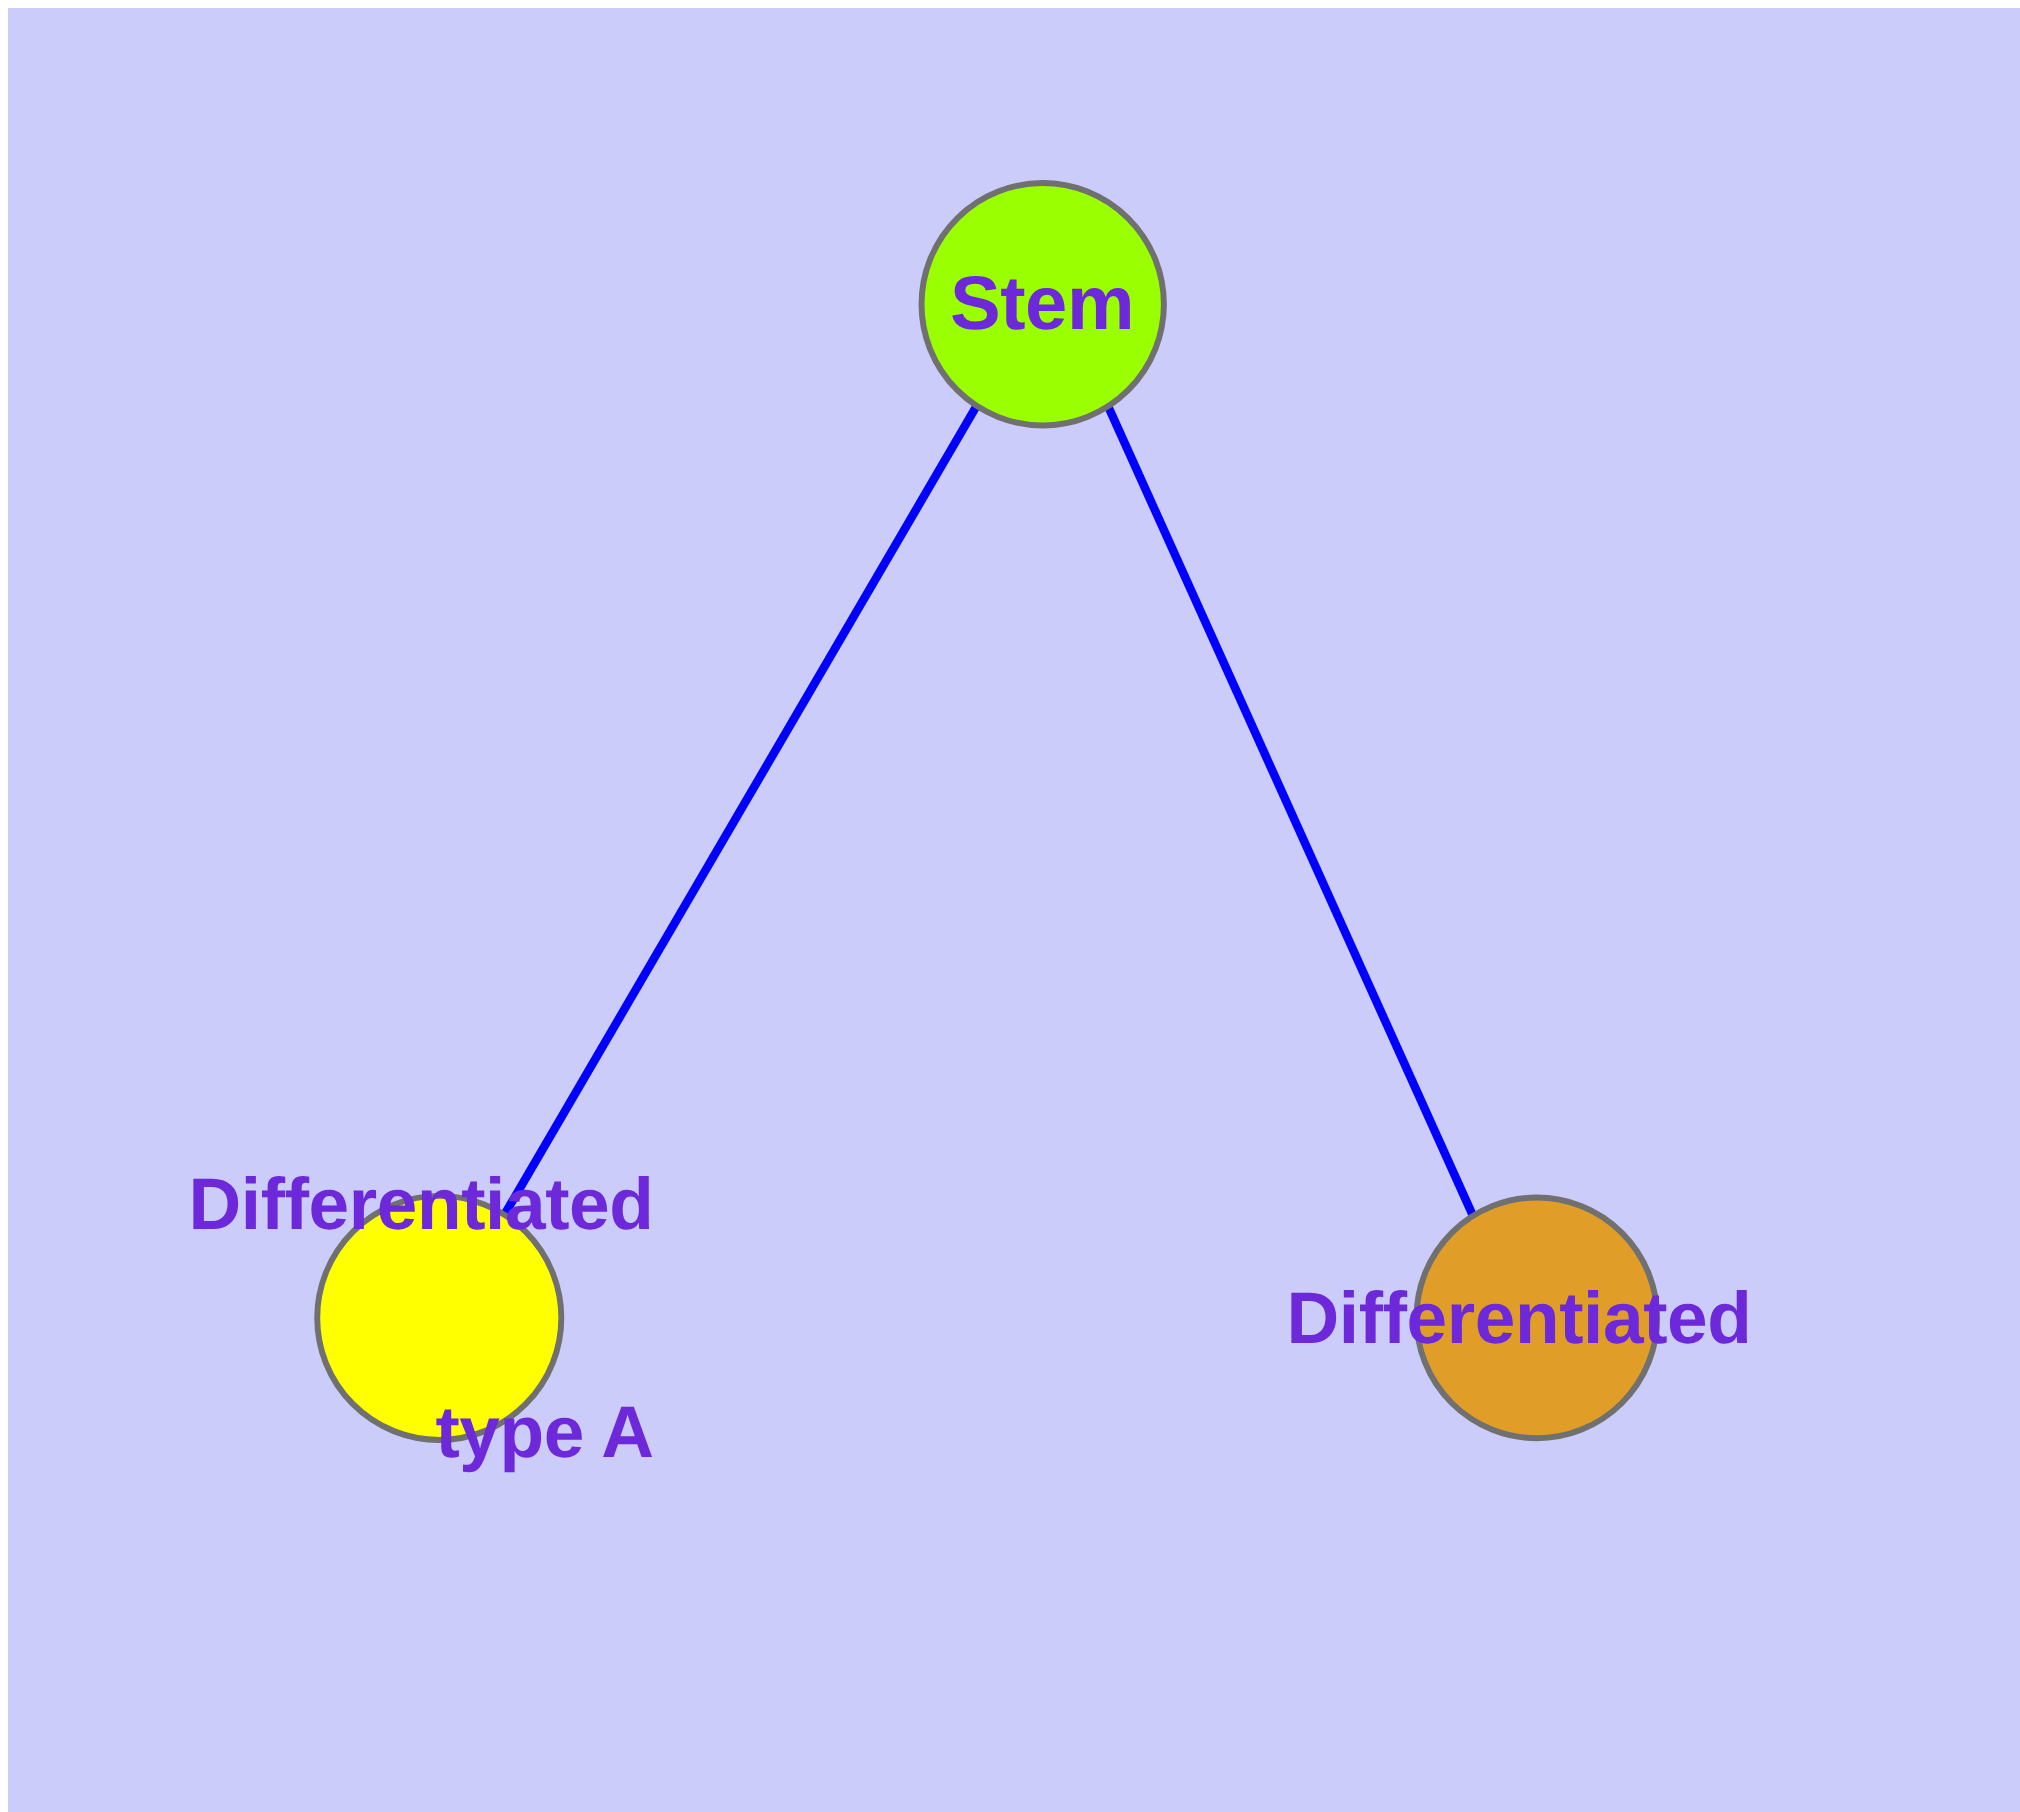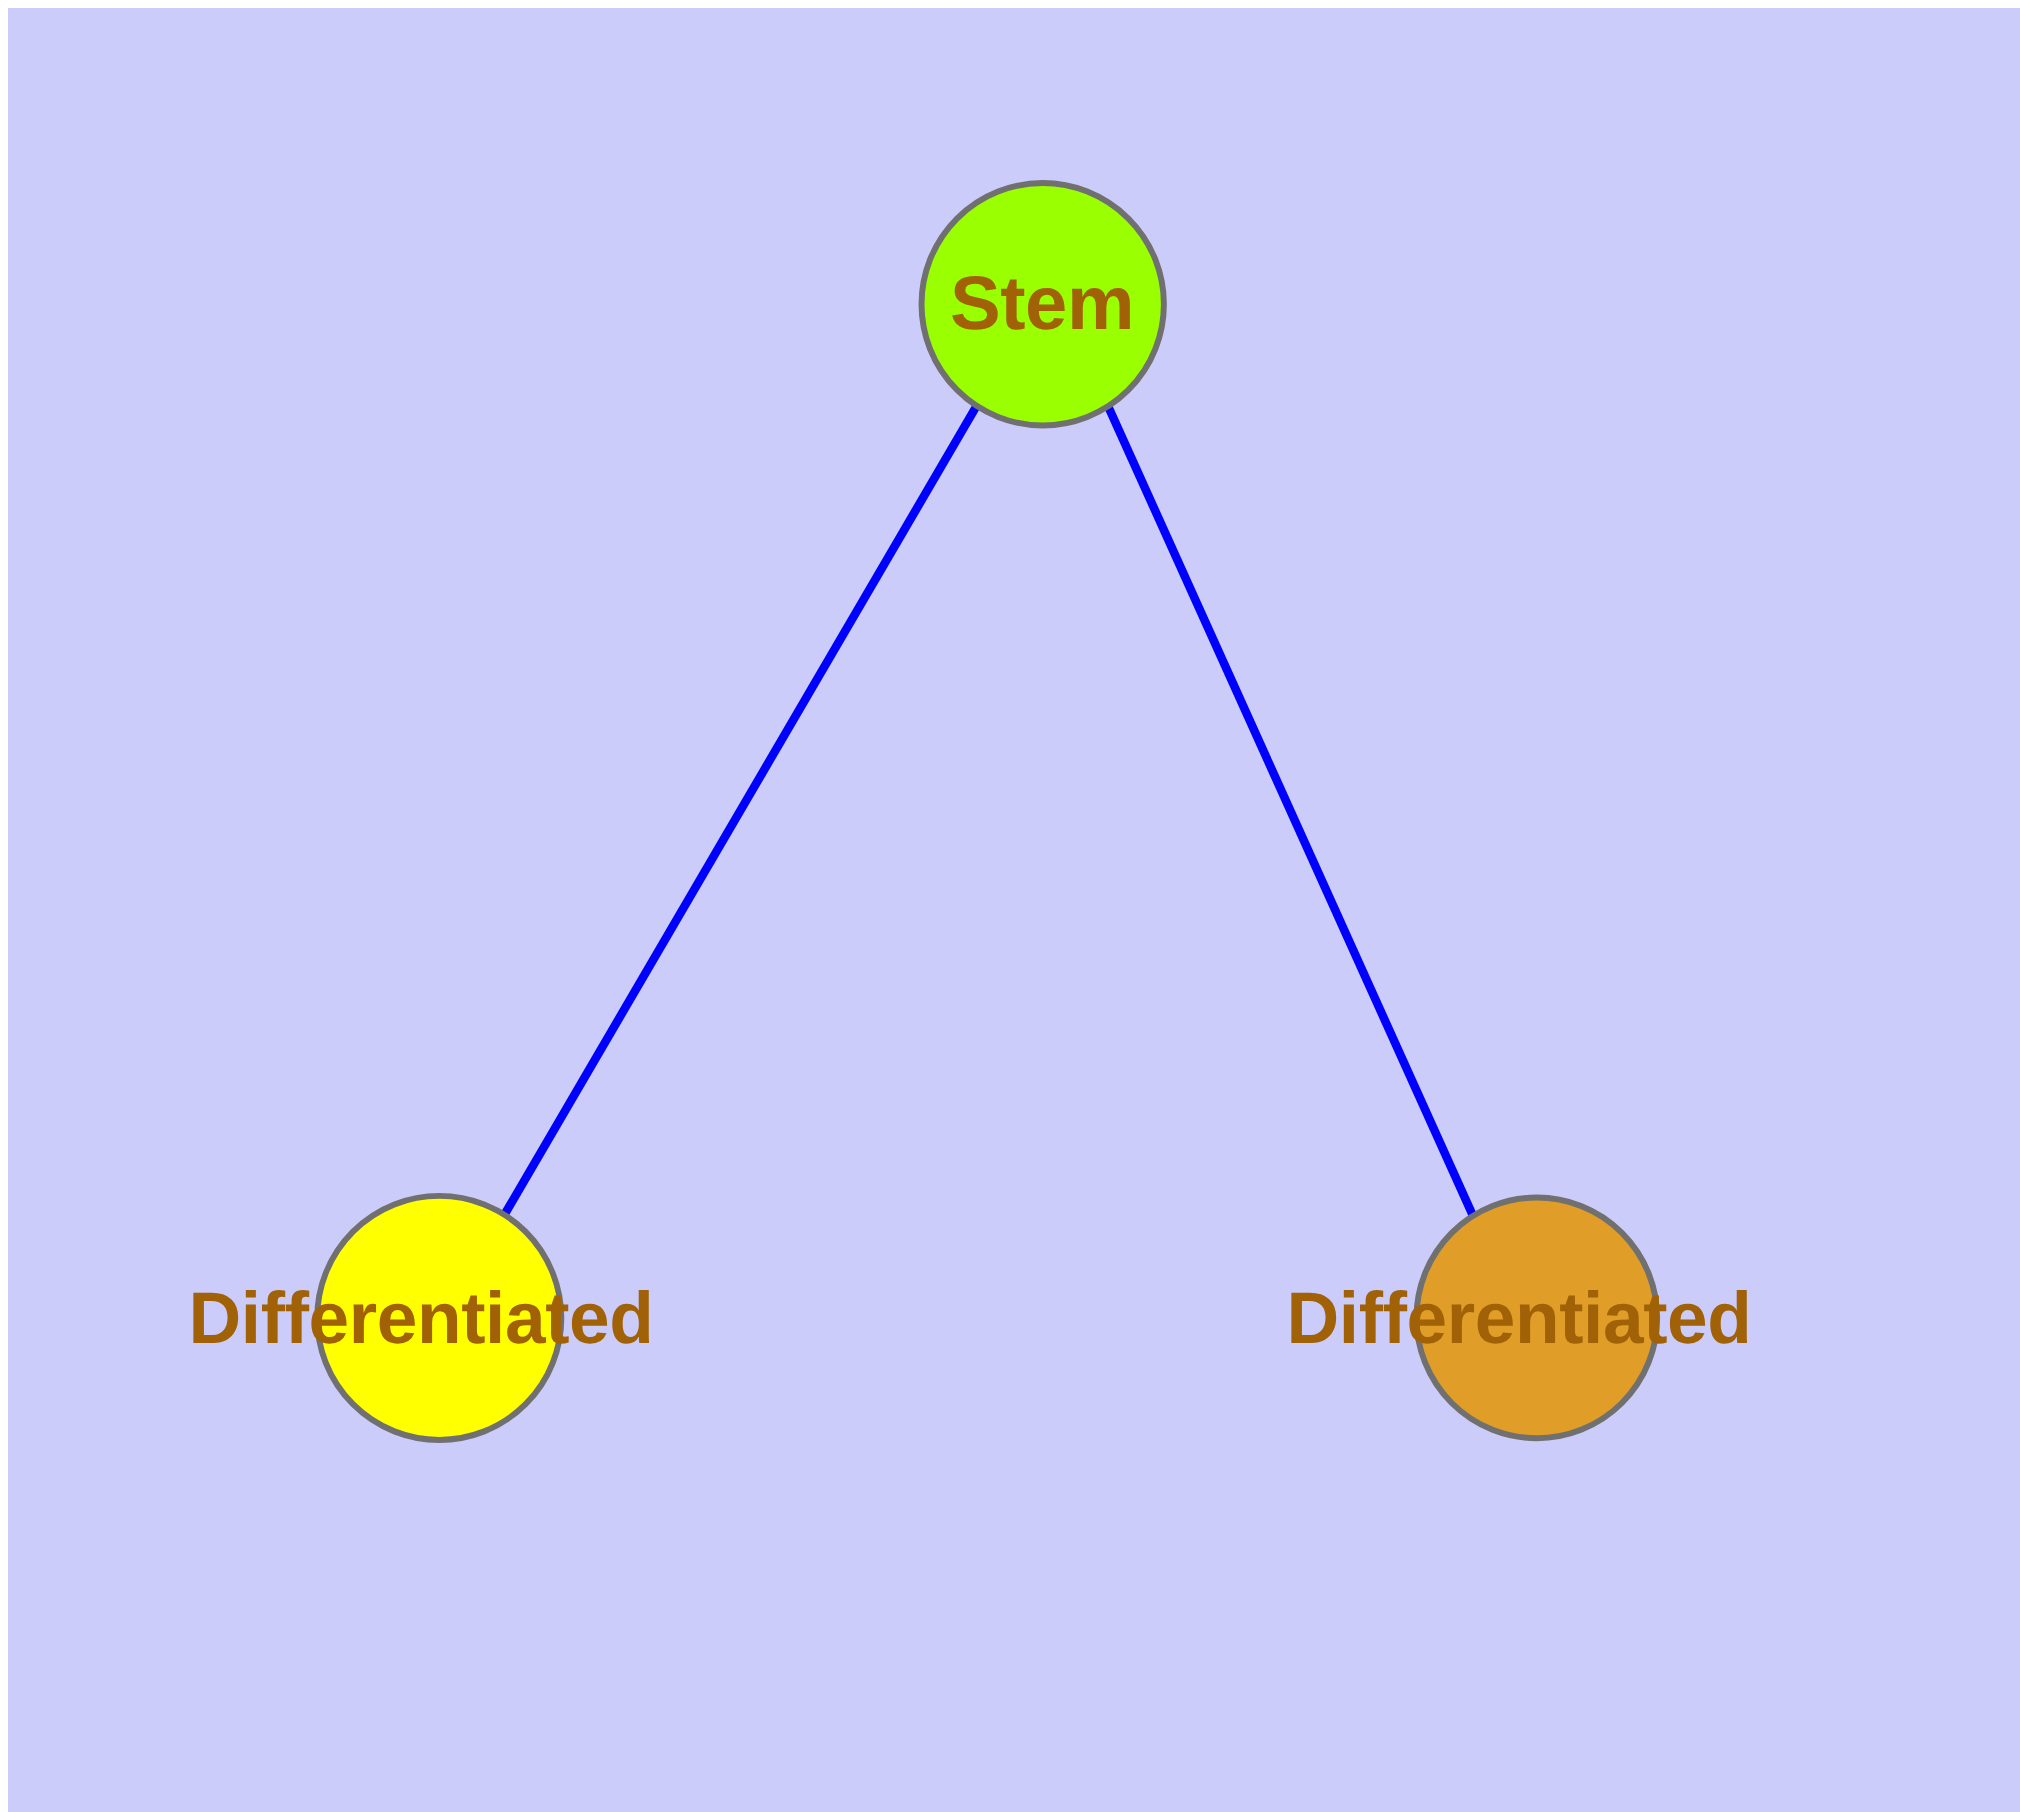--- a/index.html
+++ b/index.html
@@ -27,21 +27,21 @@
   #graph-svg {
     position: absolute;
     left: 0;
     top: 0;
     width: 2021px;
     height: 1812px;
     display: block;
   }
   .node-label {
     position: absolute;
-    color: #a16207;
+    color: #6d28d9;
     font-weight: bold;
     text-align: right;
     line-height: 1.04;
     white-space: pre;
     letter-spacing: -0.4px;
     pointer-events: none;
     text-rendering: geometricPrecision;
   }
   #label-stem {
     left: 1042px;
@@ -80,20 +80,21 @@
       <circle cx="1230" cy="359" r="143" fill="#9aff00" stroke="#707070" stroke-width="7"></circle>
       <circle cx="518" cy="1555" r="144" fill="#ffff00" stroke="#707070" stroke-width="7"></circle>
       <circle cx="1813" cy="1555" r="142" fill="#e09e28" stroke="#707070" stroke-width="7"></circle>
     </g>
   </svg>
 
   <div class="node-label" id="label-stem">Stem</div>
 
   <div class="node-label" id="label-diff-a">
     <div>Differentiated</div>
+    <div>type A</div>
   </div>
 
   <div class="node-label" id="label-diff-b">
     <div>Differentiated</div>
   </div>
 
 </div>
 
 
 </body></html>

